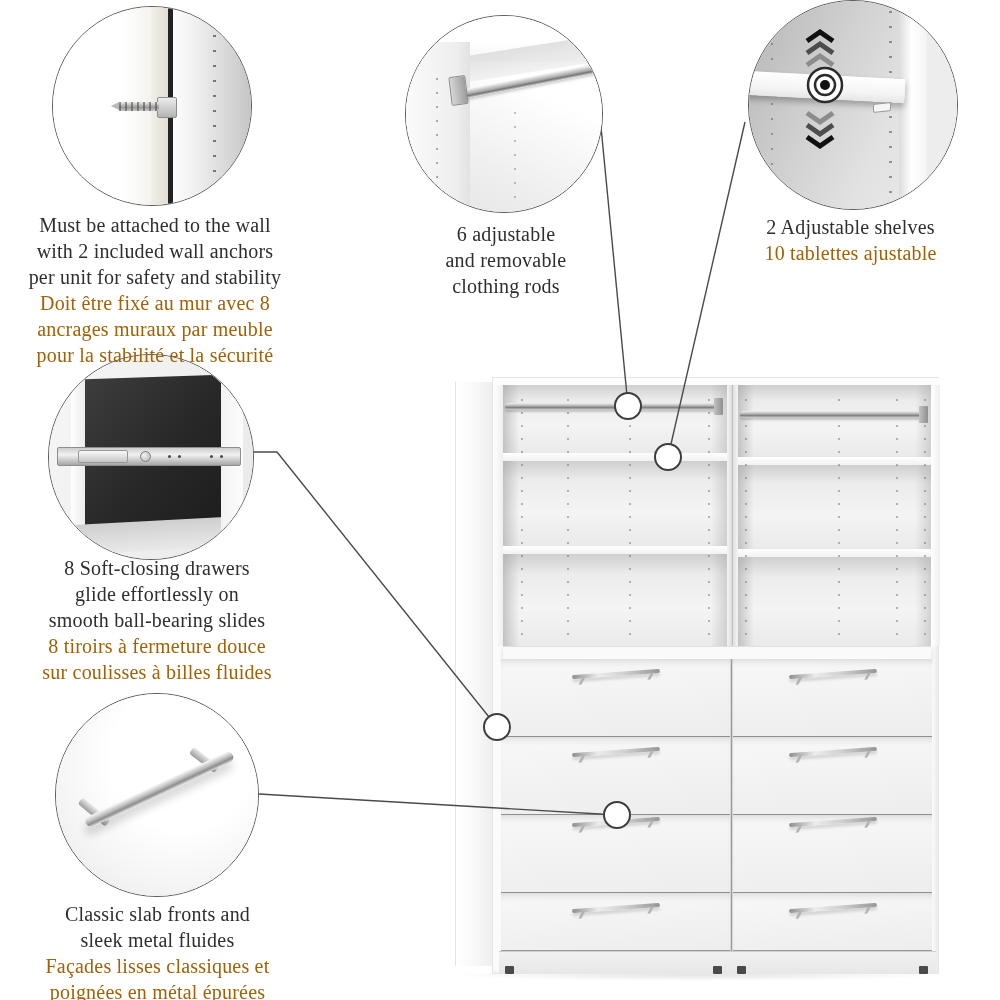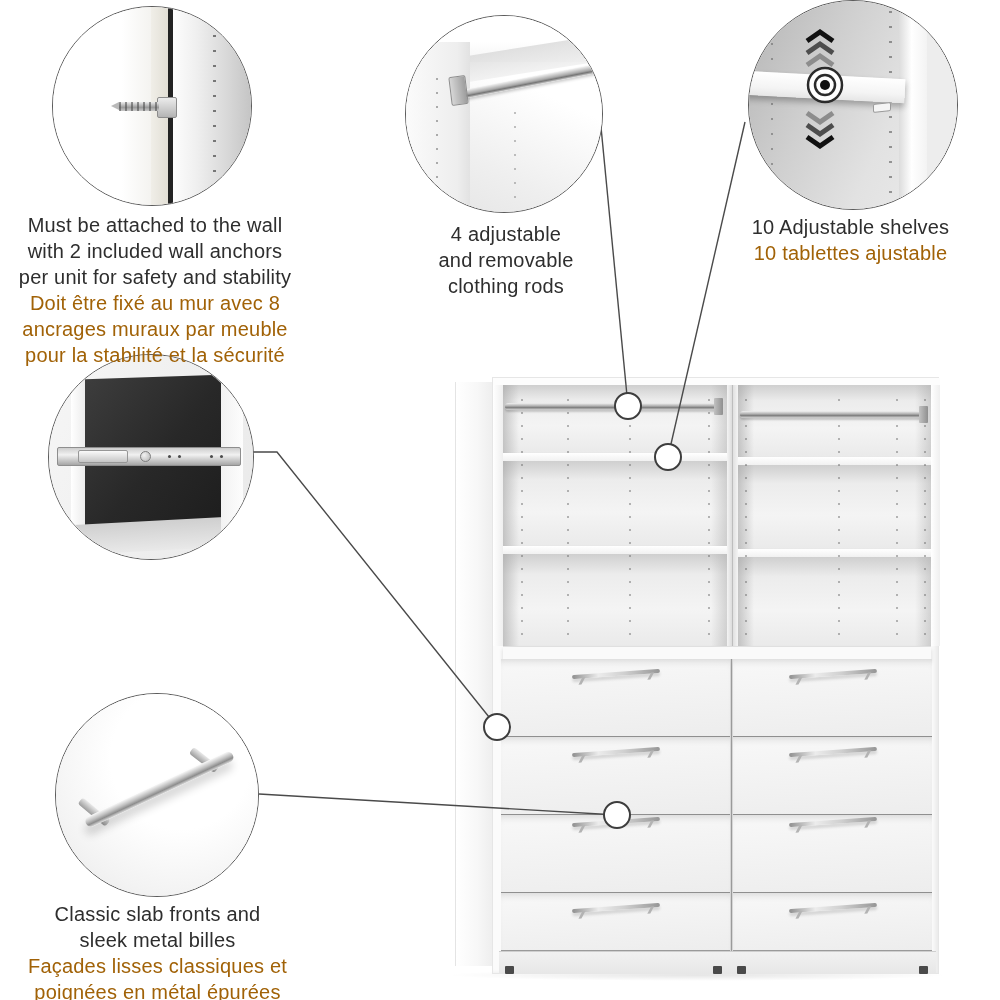--- a/index.html
+++ b/index.html
@@ -1,17 +1,17 @@
 <!DOCTYPE html>
 <html><head>
 <meta charset="utf-8">
 <style>
   html,body{margin:0;padding:0;background:#fff;}
   .stage{position:relative;width:1000px;height:1000px;background:#fff;overflow:hidden;
-         font-family:Liberation Sans, sans-serif;}
+         font-family:Liberation Serif, serif;}
   .abs{position:absolute;}
 
   
   .ct{position:absolute;text-align:center;font-size:20px;line-height:26px;letter-spacing:.2px;}
   .ct-en{color:#2e2e2e;white-space:pre-line;}
   .ct-fr{color:#a16207;white-space:pre-line;}
 
   
   .cc{position:absolute;border-radius:50%;overflow:hidden;border:1px solid #5a5a5a;
       background:#fff;box-sizing:border-box;}
@@ -322,33 +322,38 @@
   <div class="ct" style="left:5px;top:212px;width:300px;">
     <div class="ct-en">Must be attached to the wall
 with 2 included wall anchors
 per unit for safety and stability</div>
     <div class="ct-fr">Doit être fixé au mur avec 8
 ancrages muraux par meuble
 pour la stabilité et la sécurité</div>
   </div>
 
   <div class="ct" style="left:398px;top:221px;width:216px;">
-    <div class="ct-en">4 adjustable
+    <div class="ct-en">6 adjustable
 and removable
 clothing rods</div>
   </div>
 
   <div class="ct" style="left:728px;top:214px;width:245px;">
-    <div class="ct-en">10 Adjustable shelves</div>
+    <div class="ct-en">2 Adjustable shelves</div>
     <div class="ct-fr">10 tablettes ajustable</div>
   </div>
 
   <div class="ct" style="left:8px;top:555px;width:298px;">
+    <div class="ct-en">8 Soft-closing drawers
+glide effortlessly on
+smooth ball-bearing slides</div>
+    <div class="ct-fr">8 tiroirs à fermeture douce
+sur coulisses à billes fluides</div>
   </div>
 
   <div class="ct" style="left:10px;top:901px;width:295px;">
     <div class="ct-en">Classic slab fronts and
-sleek metal billes</div>
+sleek metal fluides</div>
     <div class="ct-fr">Façades lisses classiques et
 poignées en métal épurées</div>
   </div>
 
 </div>
 
 </body></html>

